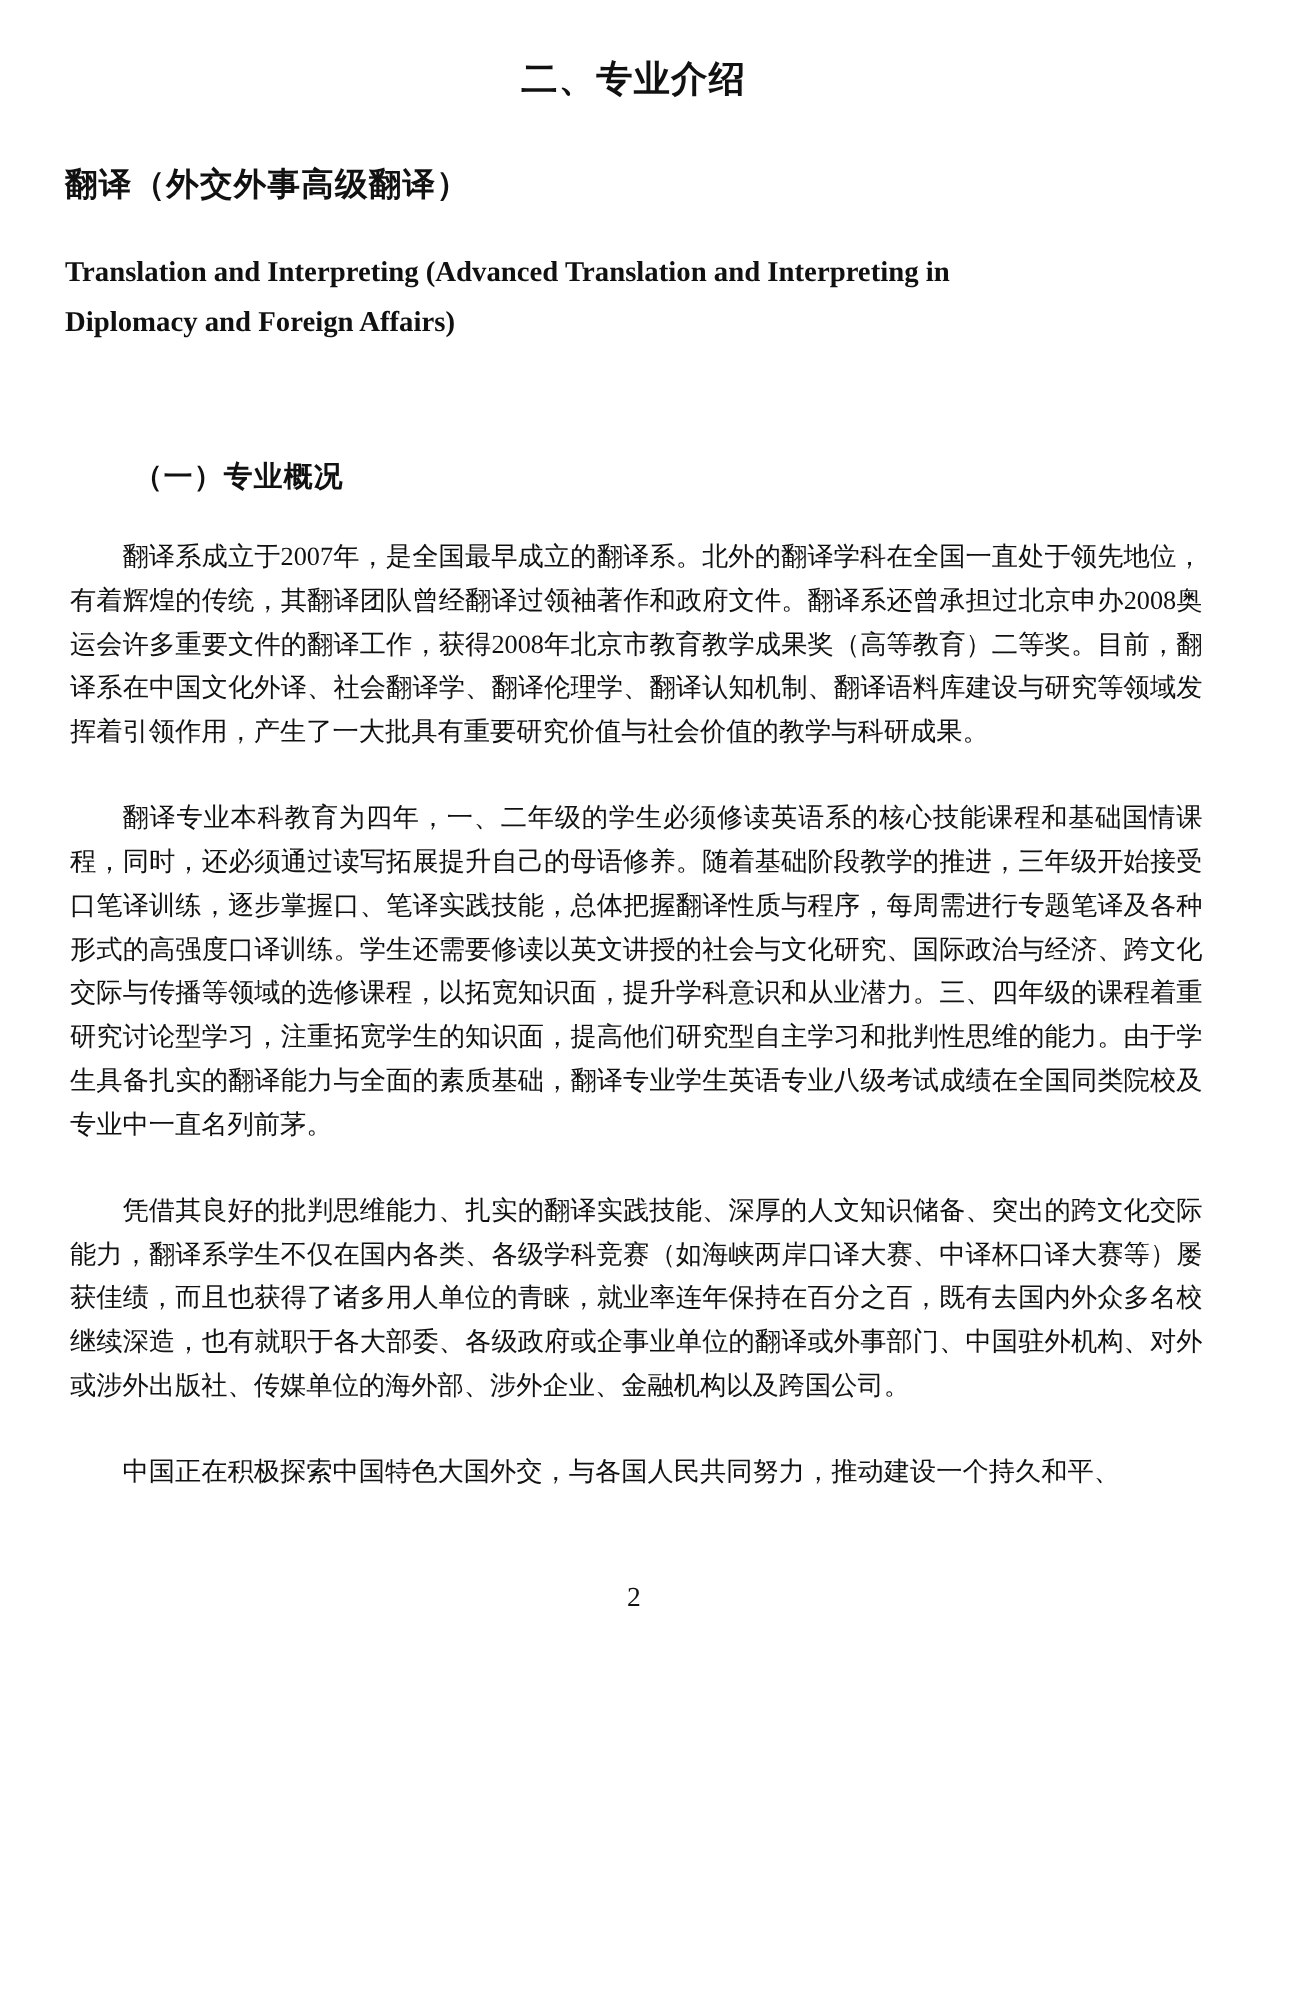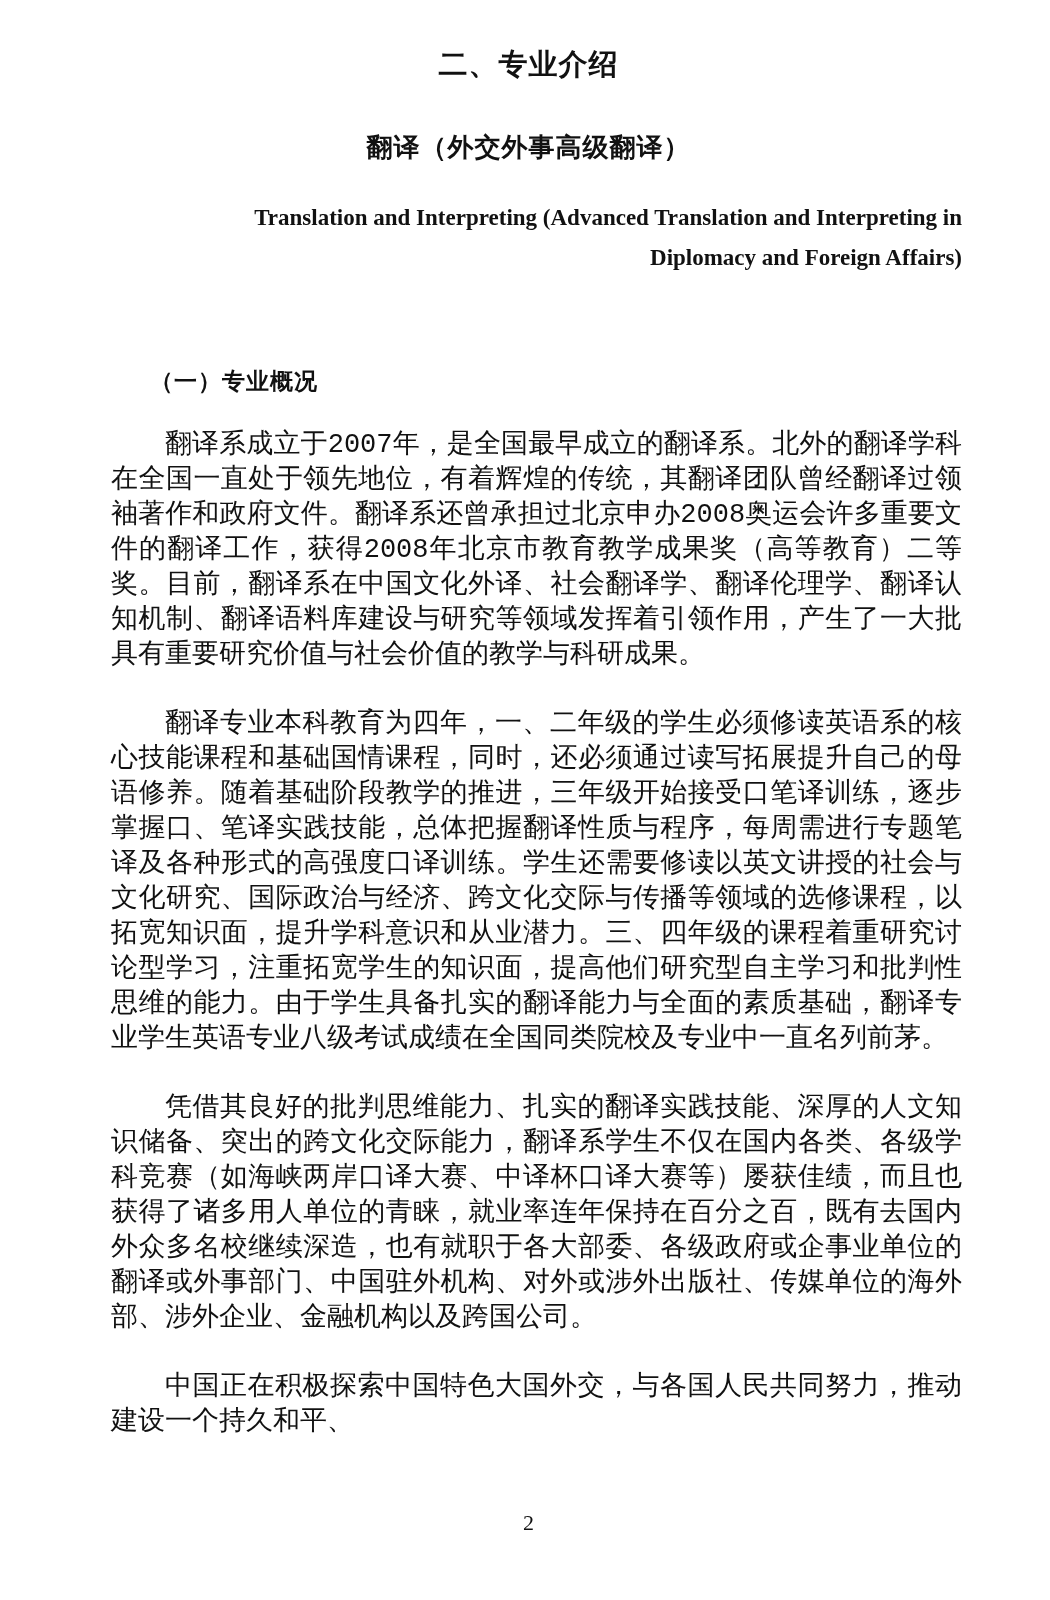--- a/index.html
+++ b/index.html
@@ -7,69 +7,69 @@
     padding: 0;
     background: #ffffff;
   }
   .page {
     position: relative;
     width: 1050px;
     height: 1600px;
     margin: 0 auto;
     background: #ffffff;
     box-sizing: border-box;
-    padding: 48px 88px 0 95px;
+    padding: 48px 88px 0 52px;
     overflow: hidden;
     color: #111111;
   }
   .doc-title {
     font-family: "Liberation Sans", sans-serif;
     font-weight: bold;
     font-size: 29px;
     line-height: 32px;
     text-align: center;
     margin: 0;
     letter-spacing: 1px;
   }
   .major-title-zh {
     font-family: "Liberation Sans", sans-serif;
     font-weight: bold;
     font-size: 26px;
     line-height: 30px;
-    text-align: center;
+    text-align: left;
     margin: 52px 0 0 0;
     letter-spacing: 1px;
   }
   .major-title-en {
     font-family: "Liberation Serif", serif;
     font-weight: bold;
     font-size: 23px;
     line-height: 40px;
-    text-align: right;
+    text-align: left;
     margin: 36px 0 0 0;
   }
   .section-heading {
     font-family: "Liberation Sans", sans-serif;
     font-weight: bold;
     font-size: 23px;
     line-height: 26px;
     margin: 40px 0 0 55px;
     letter-spacing: 1px;
   }
   .section-heading.first {
     margin-top: 90px;
   }
   .body-para {
-    font-family: Liberation Mono, monospace;
-    font-size: 27px;
+    font-family: Liberation Serif, serif;
+    font-size: 21px;
     line-height: 35px;
     text-align: justify;
     text-justify: inter-ideograph;
     text-indent: 2em;
-    margin: 34px 0 0 16px;
+    margin: 34px 0 0 4px;
   }
   .page-number {
     font-family: "Liberation Serif", serif;
     font-size: 22px;
     line-height: 26px;
     text-align: center;
     margin: 70px 0 0 0;
   }
 </style>
 </head>

